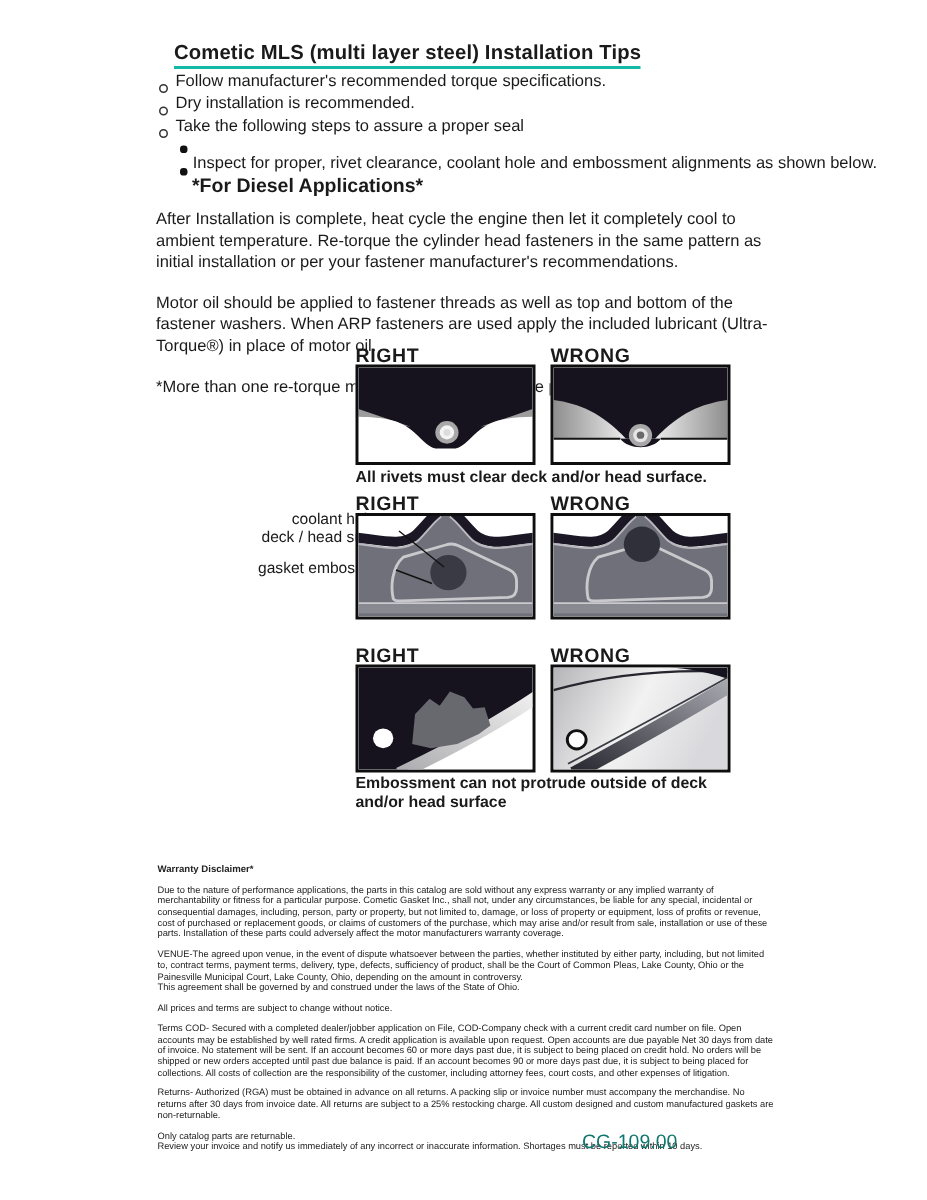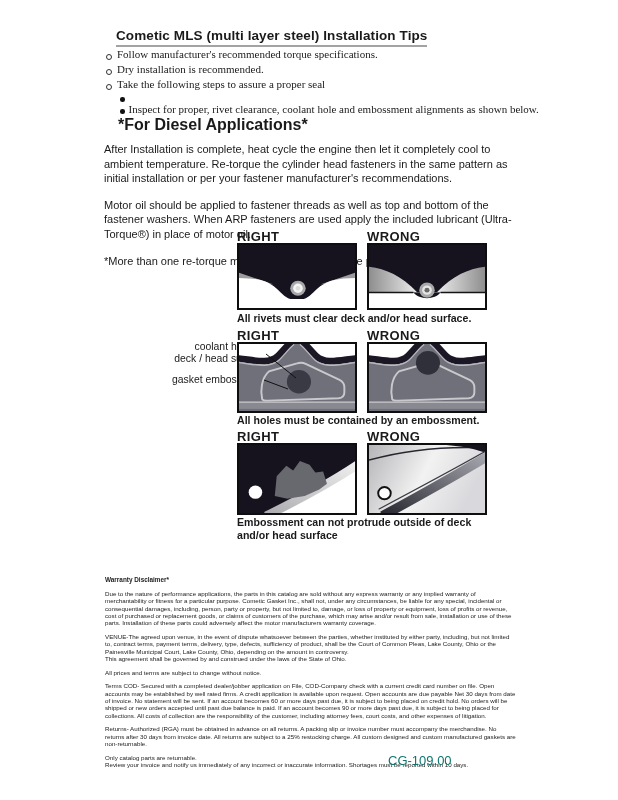--- a/index.html
+++ b/index.html
@@ -2,34 +2,34 @@
 <html><head>
 <meta charset="utf-8">
 <style>
   html,body{margin:0;padding:0;background:#ffffff;}
   .page{position:relative;width:618px;height:800px;background:#ffffff;overflow:hidden;
         font-family:"Liberation Sans", sans-serif;color:#1a1a1a;}
 
   
   .header{position:absolute;top:26px;left:116px;}
   .title{display:inline-block;font-size:13.5px;font-weight:bold;letter-spacing:.1px;
-         border-bottom:2px solid #a3a3a3;padding-bottom:2px;}
+         border-bottom:2px solid #14b8a6;padding-bottom:2px;}
 
   
   .tips{position:absolute;top:47px;left:106px;width:500px;font-size:11px;line-height:15px;}
-  .tip-row{display:flex;align-items:center;font-family:Liberation Serif, serif;}
+  .tip-row{display:flex;align-items:flex-end;}
   .tip-row.l2{padding-left:14px;}
   .b-circle{width:4px;height:4px;border:1.2px solid #333;border-radius:50%;
             margin:5px 5px 0 0;flex:0 0 auto;}
   .b-dot{width:4.5px;height:4.5px;background:#111;border-radius:50%;
          margin:5px 4px 0 0;flex:0 0 auto;}
 
   
   .diesel{position:absolute;top:116px;left:104px;width:430px;}
-  .diesel h2{margin:0 0 8px 14px;font-size:16px;font-weight:bold;}
+  .diesel h2{margin:0 0 8px 24px;font-size:13px;font-weight:bold;}
   .diesel p{margin:0 0 12px 0;font-size:11px;line-height:14.6px;max-width:424px;}
 
   
   .diagrams{position:absolute;top:225px;left:0;width:618px;height:322px;}
   .dg-label{position:absolute;width:120px;text-align:left;font-size:13px;
             font-weight:bold;letter-spacing:.4px;}
   .panel{position:absolute;width:120px;box-sizing:border-box;border:2px solid #0e0e0e;background:#fff;}
   .panel svg{display:block;width:100%;height:100%;}
   .caption{position:absolute;left:237px;font-size:10.6px;font-weight:bold;
            line-height:12.5px;white-space:pre-line;width:290px;}
@@ -157,21 +157,20 @@
         <path d="M-3,19.5 C16,21.5 30,26.5 41,17.5 C48,10.5 52,4 57,0.5" stroke="#b9b9bf" stroke-width="1.3" fill="none"></path>
         <path d="M123,19.5 C104,21.5 90,26.5 79,17.5 C72,10.5 68,4 63,0.5" stroke="#b9b9bf" stroke-width="1.3" fill="none"></path>
         <rect x="0" y="61.5" width="120" height="9.5" fill="#898991"></rect>
         <path d="M0,61.5 L120,61.5" stroke="#cacace" stroke-width="1.3"></path>
         <rect x="0" y="68.8" width="120" height="2.2" fill="#70707a"></rect>
         <path d="M24,58.5 C22,50 23,36 31,29 L60,20.5 C63,19.5 66,19.5 69,21 L104,38 C108,40 109,43 109,46 L109,51 C109,55 107,57 103,57.5 L30,60 C26.5,60.2 24.8,59.8 24,58.5 Z" stroke="#c9c9cd" stroke-width="2" fill="none"></path>
         <circle cx="61" cy="20" r="12.5" fill="#30303a"></circle>
       </svg>
     </div>
 
-    <div class="caption" style="top:189px;">All holes must be contained by an embossment.</div>
 
     <div class="dg-label" style="left:237px;top:204px;">RIGHT</div>
     <div class="dg-label" style="left:367px;top:204px;">WRONG</div>
 
     <div class="panel" style="left:237px;top:218px;height:72px;">
       <svg viewBox="0 0 120 72" preserveAspectRatio="none">
         <defs>
           <linearGradient id="g3a" x1="0" y1="1" x2="1" y2="0">
             <stop offset="0" stop-color="#ababaf"></stop>
               <stop offset="1" stop-color="#f0f0f0"></stop>

